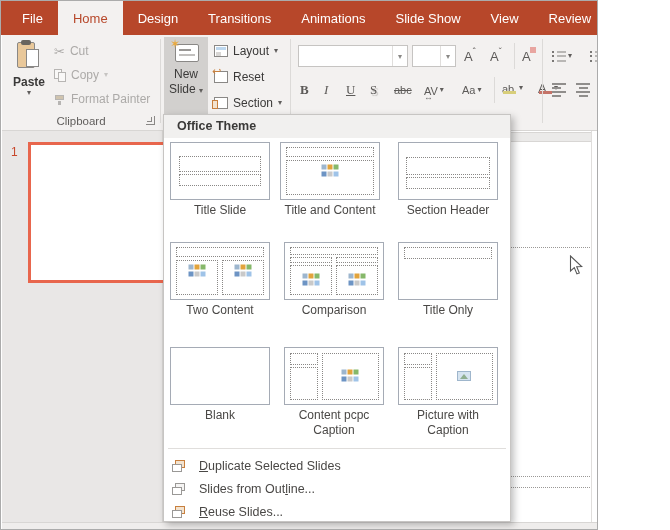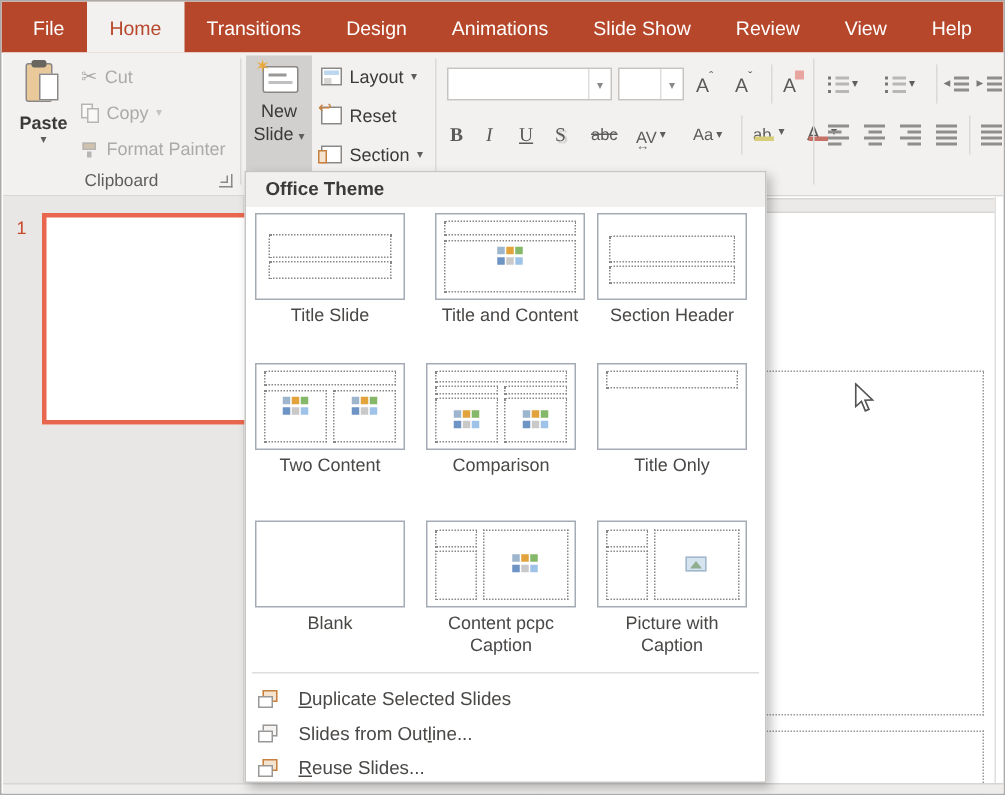--- a/index.html
+++ b/index.html
@@ -1,17 +1,17 @@
 <!DOCTYPE html>
 <html><head>
 <meta charset="utf-8">
 <style>
   * { margin:0; padding:0; box-sizing:border-box; }
   body { font-family:"Liberation Sans","DejaVu Sans",sans-serif; background:#fff; }
-  #window { position:relative; width:670px; height:530px; border:1px solid #ABABAB; overflow:hidden; background:#fff; }
+  #window { position:relative; width:598px; height:530px; border:1px solid #ABABAB; overflow:hidden; background:#fff; }
 
   
   .tabbar { position:absolute; left:0; top:0; width:100%; height:34px; background:#B7472A; display:flex; align-items:stretch; padding-left:6px; }
   .tab { color:#fff; font-size:13px; padding:0 15px; display:flex; align-items:center; cursor:default; white-space:nowrap; }
   .tab.active { background:#F3F1F0; color:#B7472A; }
 
   
   .ribbon { position:absolute; left:1px; top:34px; width:668px; height:96px; background:#F3F1F0; border-bottom:1px solid #D8D6D4; font-size:12px; color:#444; }
   .vsep { position:absolute; top:4px; height:84px; width:1px; background:#DCDAD8; }
   .grp-label { position:absolute; bottom:3px; font-size:11.5px; color:#605E5C; width:100%; text-align:center; }
@@ -119,26 +119,26 @@
   .status-strip { position:absolute; left:1px; top:521px; width:668px; height:8px; background:#EFEDEC; border-top:1px solid #D8D6D4; }
 </style>
 </head>
 <body>
 
 <div id="window">
 
   <div class="tabbar">
     <div class="tab">File</div>
     <div class="tab active">Home</div>
+    <div class="tab">Design</div>
     <div class="tab">Transitions</div>
-    <div class="tab">Design</div>
     <div class="tab">Animations</div>
     <div class="tab">Slide Show</div>
+    <div class="tab">View</div>
     <div class="tab">Review</div>
-    <div class="tab">View</div>
     <div class="tab">Help</div>
   </div>
 
   <div class="ribbon">
 
     <div class="paste-btn">
       <span class="clipboard-ic"><i class="board"></i><i class="clip"></i><i class="page"></i></span>
       <div class="paste-lbl">Paste</div>
       <div class="caret">▾</div>
     </div>
@@ -335,21 +335,21 @@
 
     <div class="gallery">
 
       <div class="lay-cell" style="left:4px; top:4px;">
         <div class="thumb">
           <span class="d" style="left:8px; top:13px; width:82px; height:16px;"></span>
           <span class="d" style="left:8px; top:31px; width:82px; height:12px;"></span>
         </div>
         <div class="lay-name">Title Slide</div>
       </div>
-      <div class="lay-cell" style="left:124px; top:4px;">
+      <div class="lay-cell" style="left:114px; top:4px;">
         <div class="thumb">
           <span class="d" style="left:5px; top:4px; width:88px; height:10px;"></span>
           <span class="d" style="left:5px; top:17px; width:88px; height:35px;"></span>
           <span class="cluster">
               <i class="cl1"></i>
               <i class="cl2"></i>
               <i class="cl3"></i>
               <i class="cl4"></i>
               <i class="cl5"></i>
               <i class="cl6"></i>

